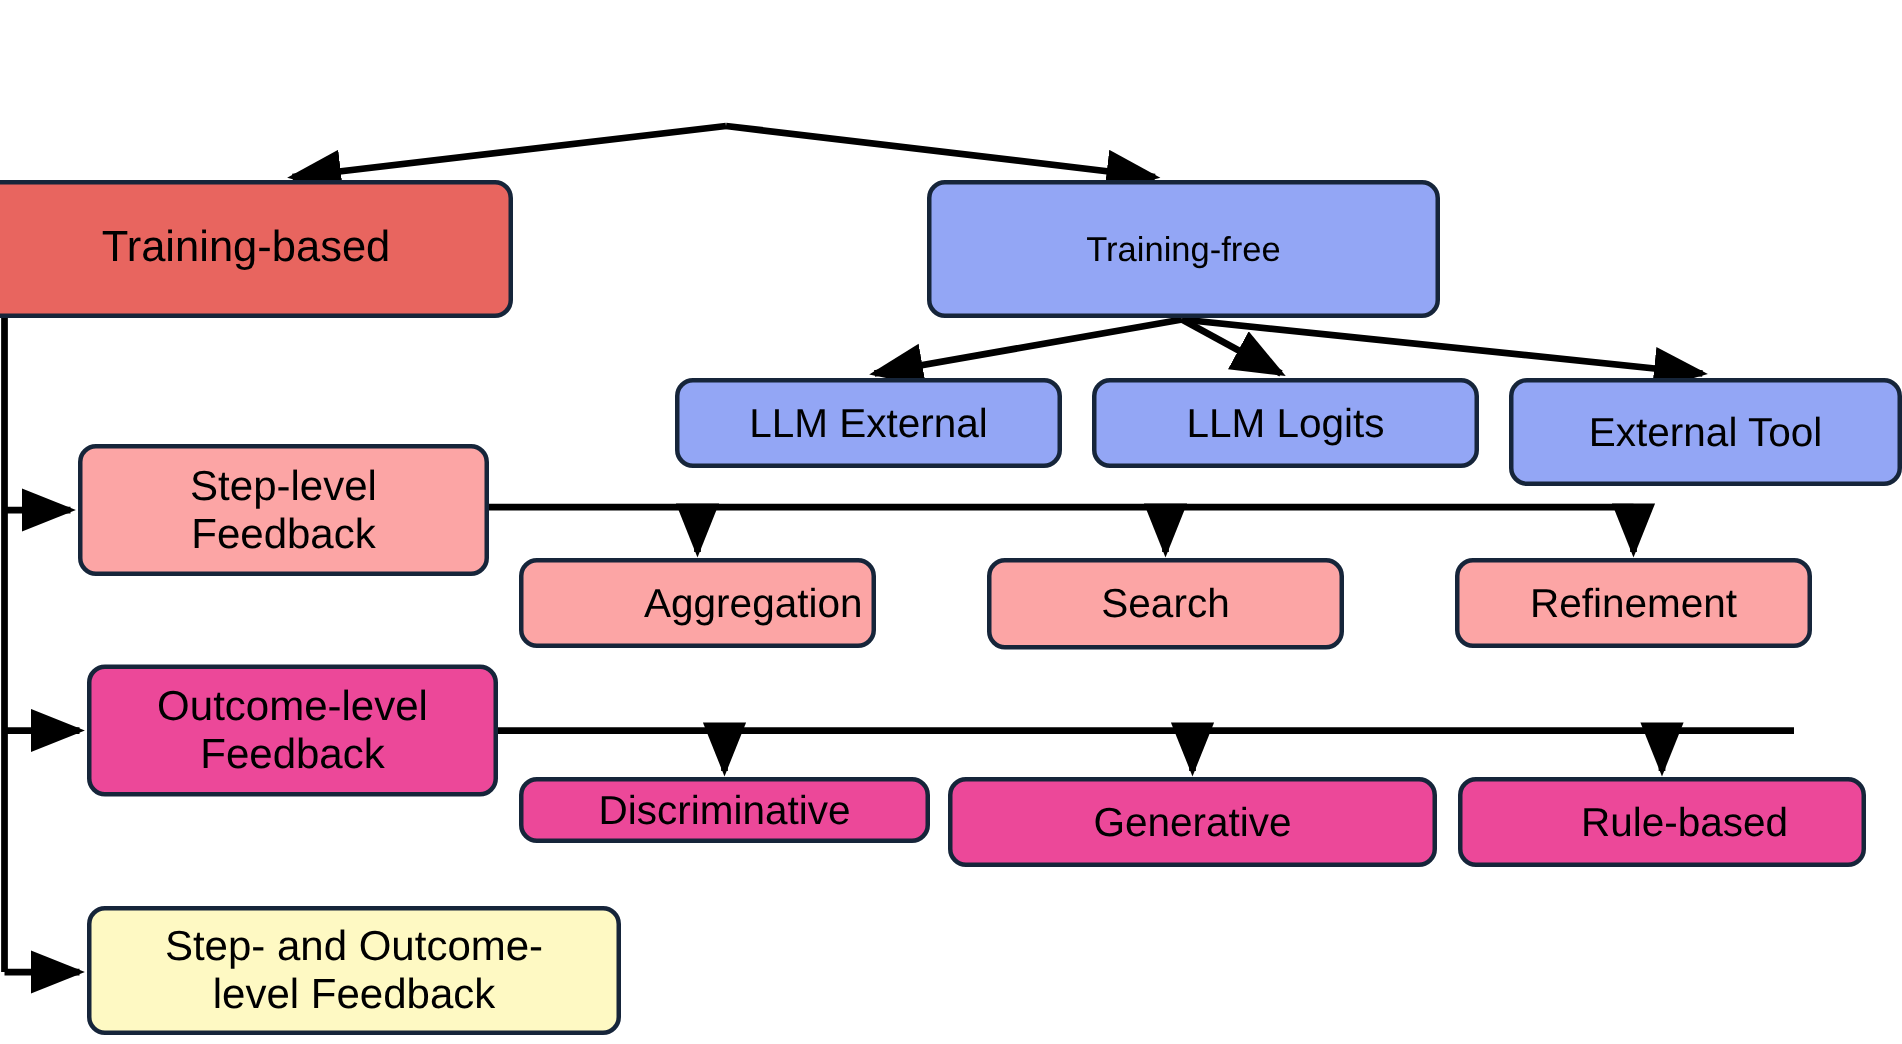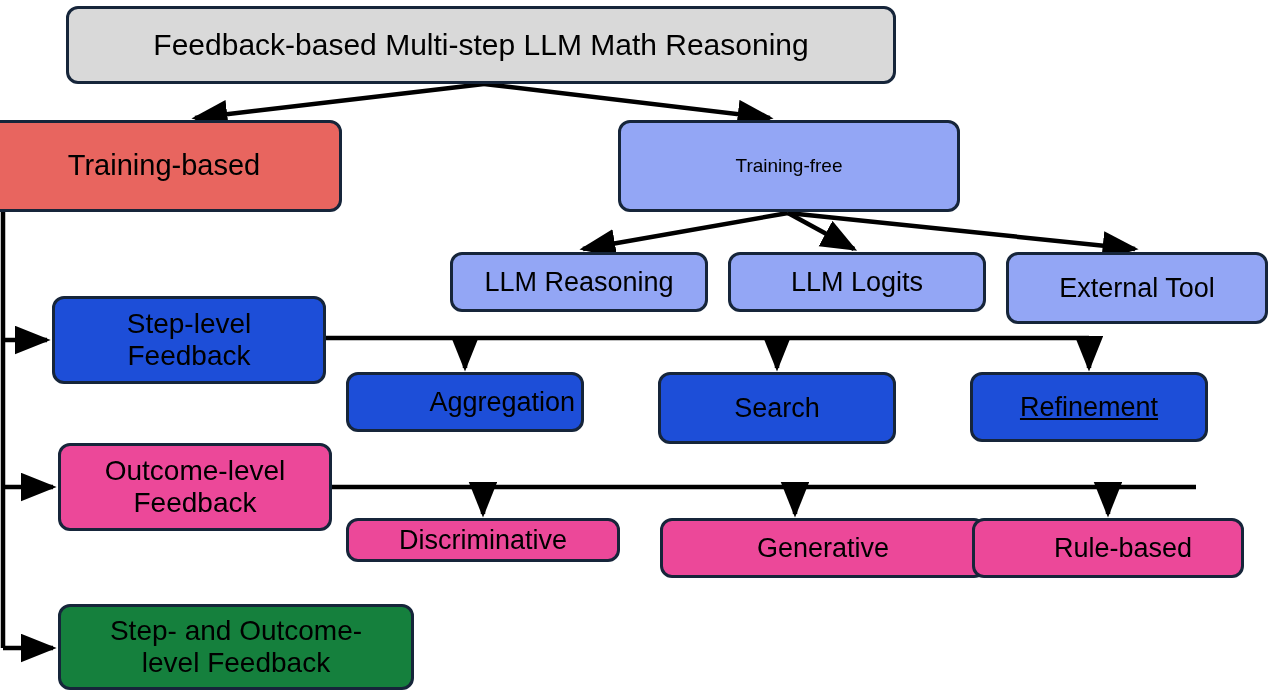--- a/index.html
+++ b/index.html
@@ -41,41 +41,41 @@
     white-space: pre-line;
   }
   .node span {
     display: block;
     width: 100%;
   }
   
   .n-root    { background: #d9d9d9; }
   .n-red     { background: #e8655f; }
   .n-blue    { background: #93a6f5; }
-  .n-orange  { background: #1d4ed8; }
+  .n-orange  { background: #fca5a5; }
   .n-pink    { background: #ec4899; }
-  .n-lpink   { background: #15803d; }
+  .n-lpink   { background: #fef9c3; }
 
   
   #node-root      { left: 66px;  top: 6px;   width: 830px;  height: 78px;  font-size: 30px; }
   #node-training-based { left: -14px; top: 120px; width: 356px; height: 92px; font-size: 29px; justify-content: center; }
-  #node-training-free  { left: 618px; top: 120px; width: 342px; height: 92px; font-size: 19px; }
+  #node-training-free  { left: 618px; top: 120px; width: 342px; height: 92px; font-size: 23px; }
 
   #node-llm-response { left: 450px;  top: 252px; width: 258px; height: 60px; font-size: 27px; }
   #node-llm-logits   { left: 728px;  top: 252px; width: 258px; height: 60px; font-size: 27px; justify-content: flex-end; }
   #node-external-tool{ left: 1006px; top: 252px; width: 262px; height: 72px; font-size: 27px; }
 
   #node-step-level   { left: 52px; top: 296px; width: 274px; height: 88px; font-size: 28px; }
   #node-aggregation  { left: 346px; top: 372px; width: 238px; height: 60px; font-size: 27px; text-align: right; }
-  #node-search       { left: 658px; top: 372px; width: 238px; height: 72px; font-size: 27px; }
-  #node-refinement   { left: 970px; top: 372px; width: 238px; height: 70px; font-size: 27px; text-decoration: underline; }
+  #node-search       { left: 658px; top: 372px; width: 238px; height: 61px; font-size: 27px; }
+  #node-refinement   { left: 970px; top: 372px; width: 238px; height: 60px; font-size: 27px; }
 
   #node-outcome-level  { left: 58px;  top: 443px; width: 274px; height: 88px; font-size: 28px; }
   #node-discriminative { left: 346px; top: 518px; width: 274px; height: 44px; font-size: 27px; }
-  #node-generative     { left: 660px; top: 518px; width: 326px; height: 60px; font-size: 27px; }
+  #node-generative     { left: 632px; top: 518px; width: 326px; height: 60px; font-size: 27px; }
   #node-rule-based     { left: 972px; top: 518px; width: 272px; height: 60px; font-size: 27px; padding-left: 36px; }
 
   #node-step-and-outcome { left: 58px; top: 604px; width: 356px; height: 86px; font-size: 28px; }
 </style>
 </head>
 <body>
 
 <div id="canvas">
 
   <svg class="edges" viewBox="0 0 1268 696" xmlns="http://www.w3.org/2000/svg">
@@ -118,34 +118,31 @@
     </g>
 
     <g>
       <path d="M332,487 L1196,487" stroke="#000000" stroke-width="4.5" fill="none"></path>
       <line x1="483" y1="487" x2="483" y2="514" stroke="#000000" stroke-width="4.5" marker-end="url(#ah)"></line>
       <line x1="795" y1="487" x2="795" y2="514" stroke="#000000" stroke-width="4.5" marker-end="url(#ah)"></line>
       <line x1="1108" y1="487" x2="1108" y2="514" stroke="#000000" stroke-width="4.5" marker-end="url(#ah)"></line>
     </g>
   </svg>
 
-  <div class="node n-root" id="node-root">
-    <span>Feedback-based Multi-step LLM Math Reasoning</span>
-  </div>
 
   <div class="node n-red" id="node-training-based">
     <span>Training-based</span>
   </div>
 
   <div class="node n-blue" id="node-training-free">
     <span>Training-free</span>
   </div>
 
   <div class="node n-blue" id="node-llm-response">
-    <span>LLM Reasoning</span>
+    <span>LLM External</span>
   </div>
 
   <div class="node n-blue" id="node-llm-logits">
     <span>LLM Logits</span>
   </div>
 
   <div class="node n-blue" id="node-external-tool">
     <span>External Tool</span>
   </div>
 

